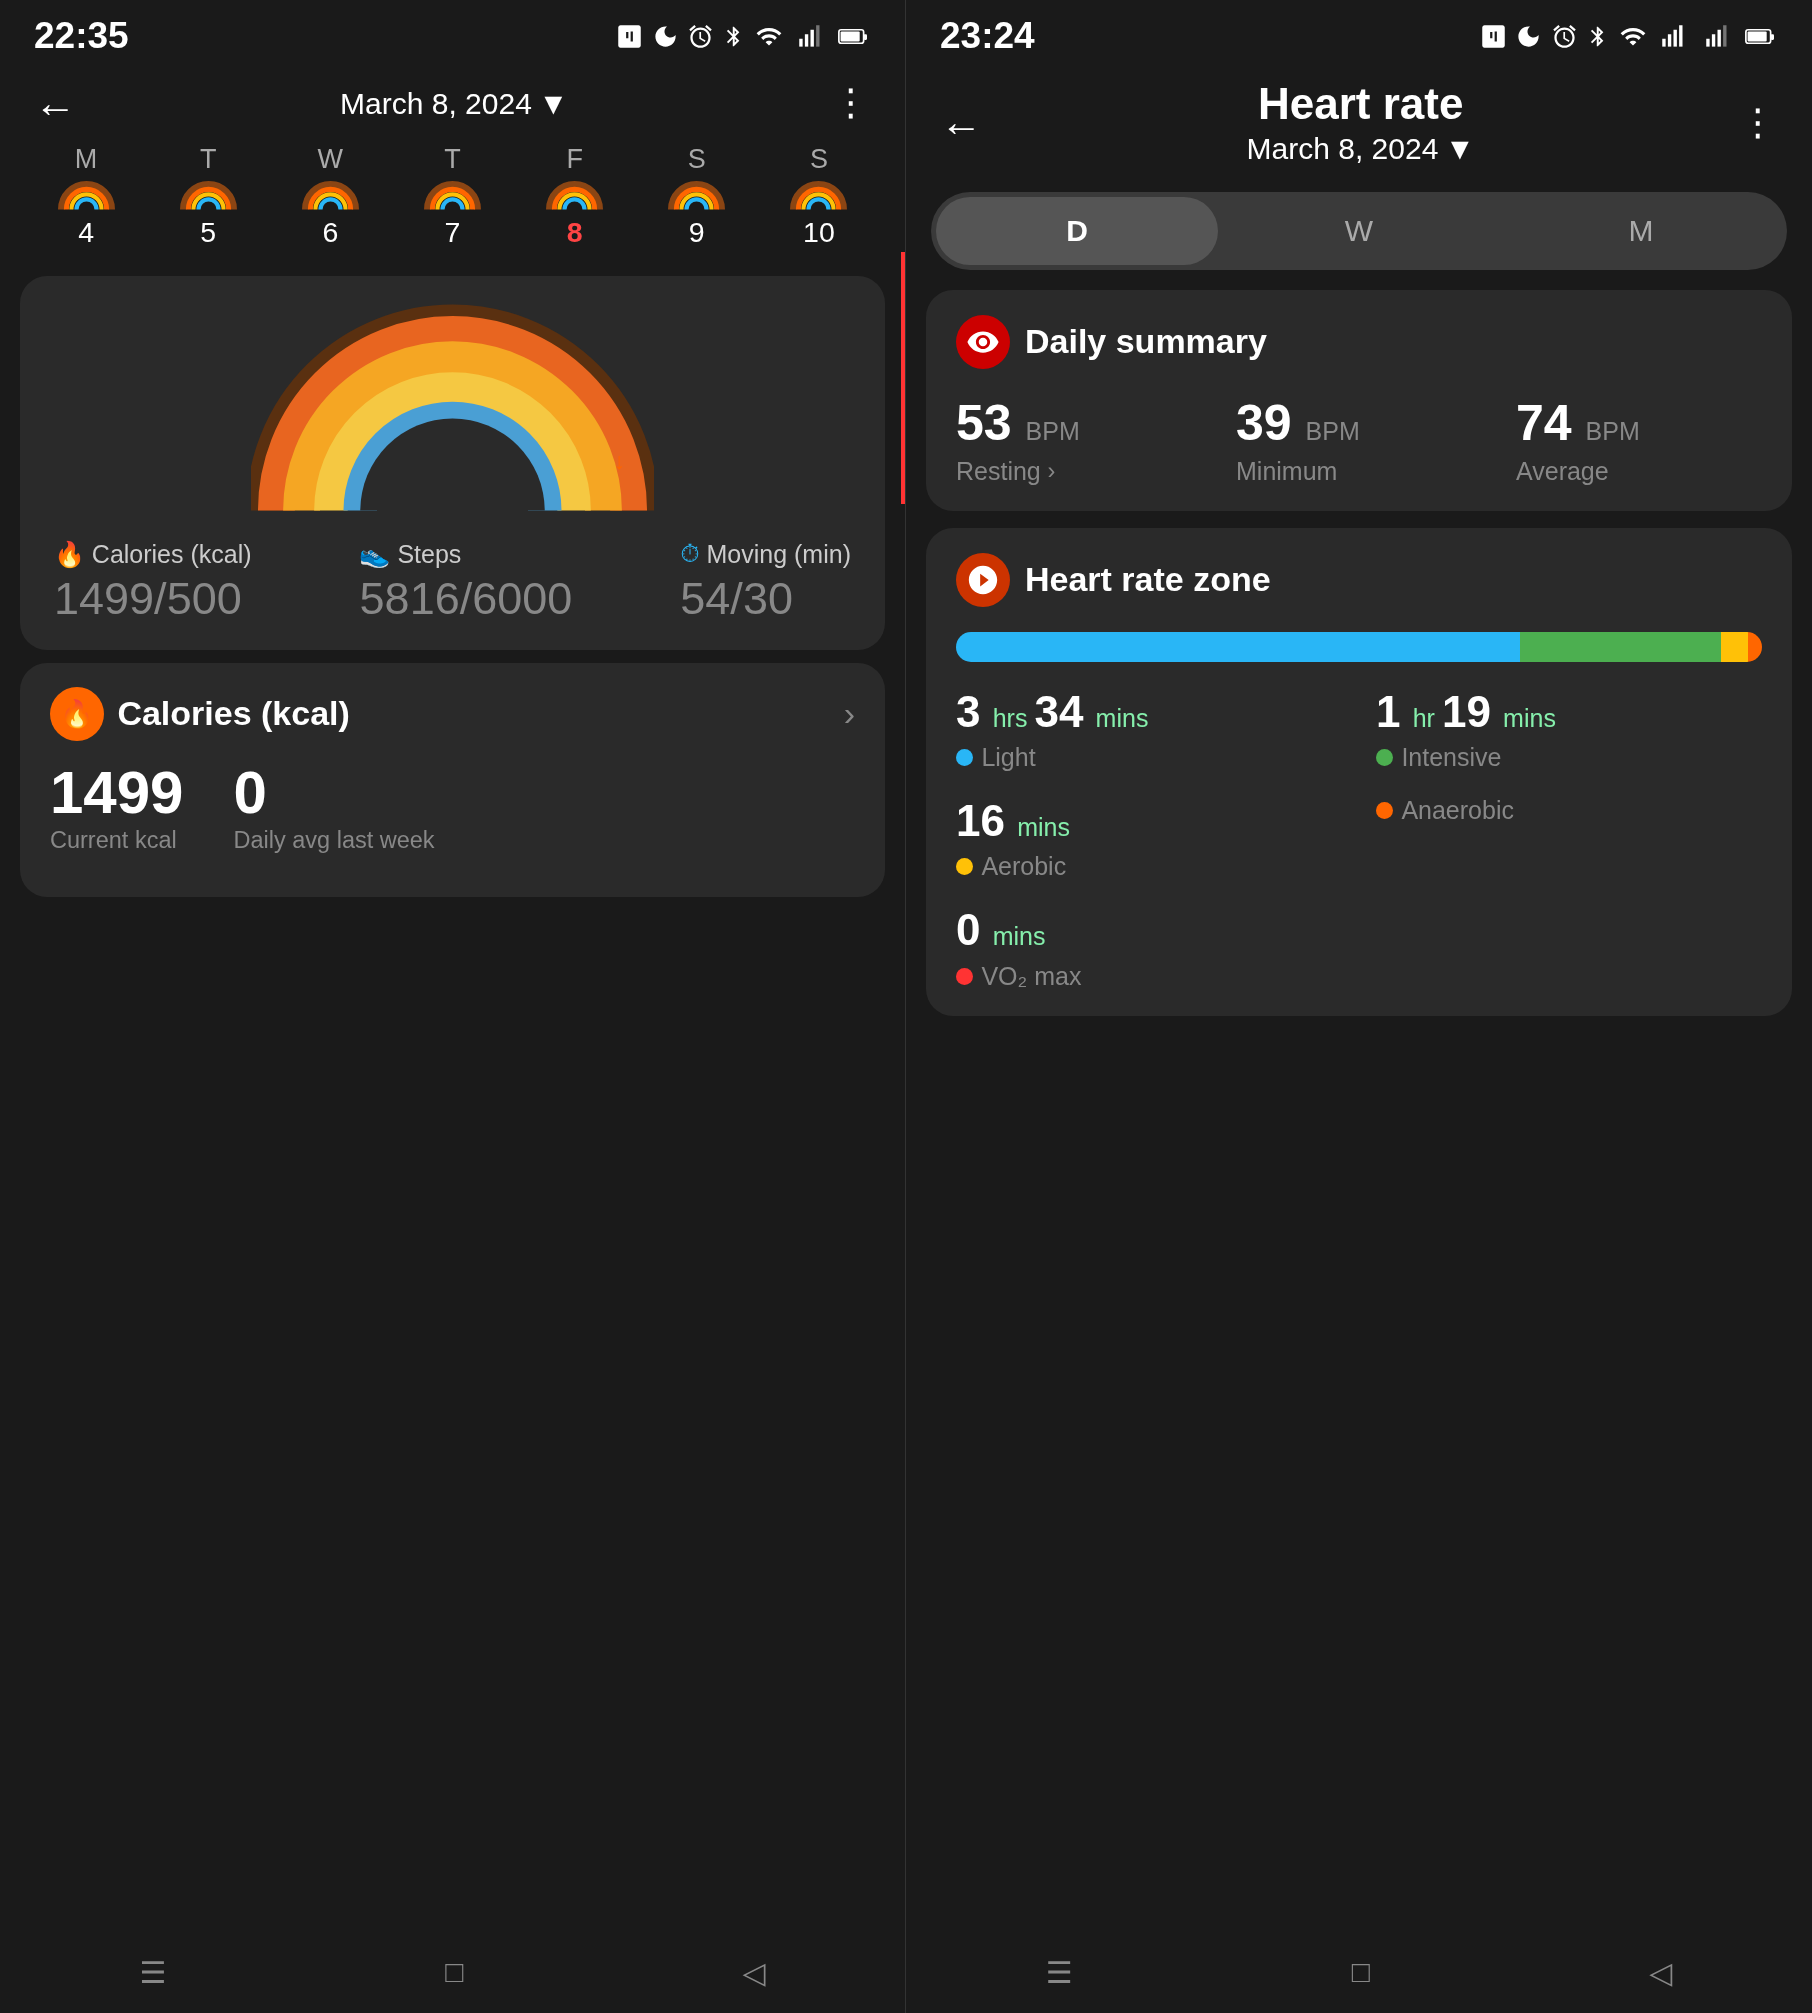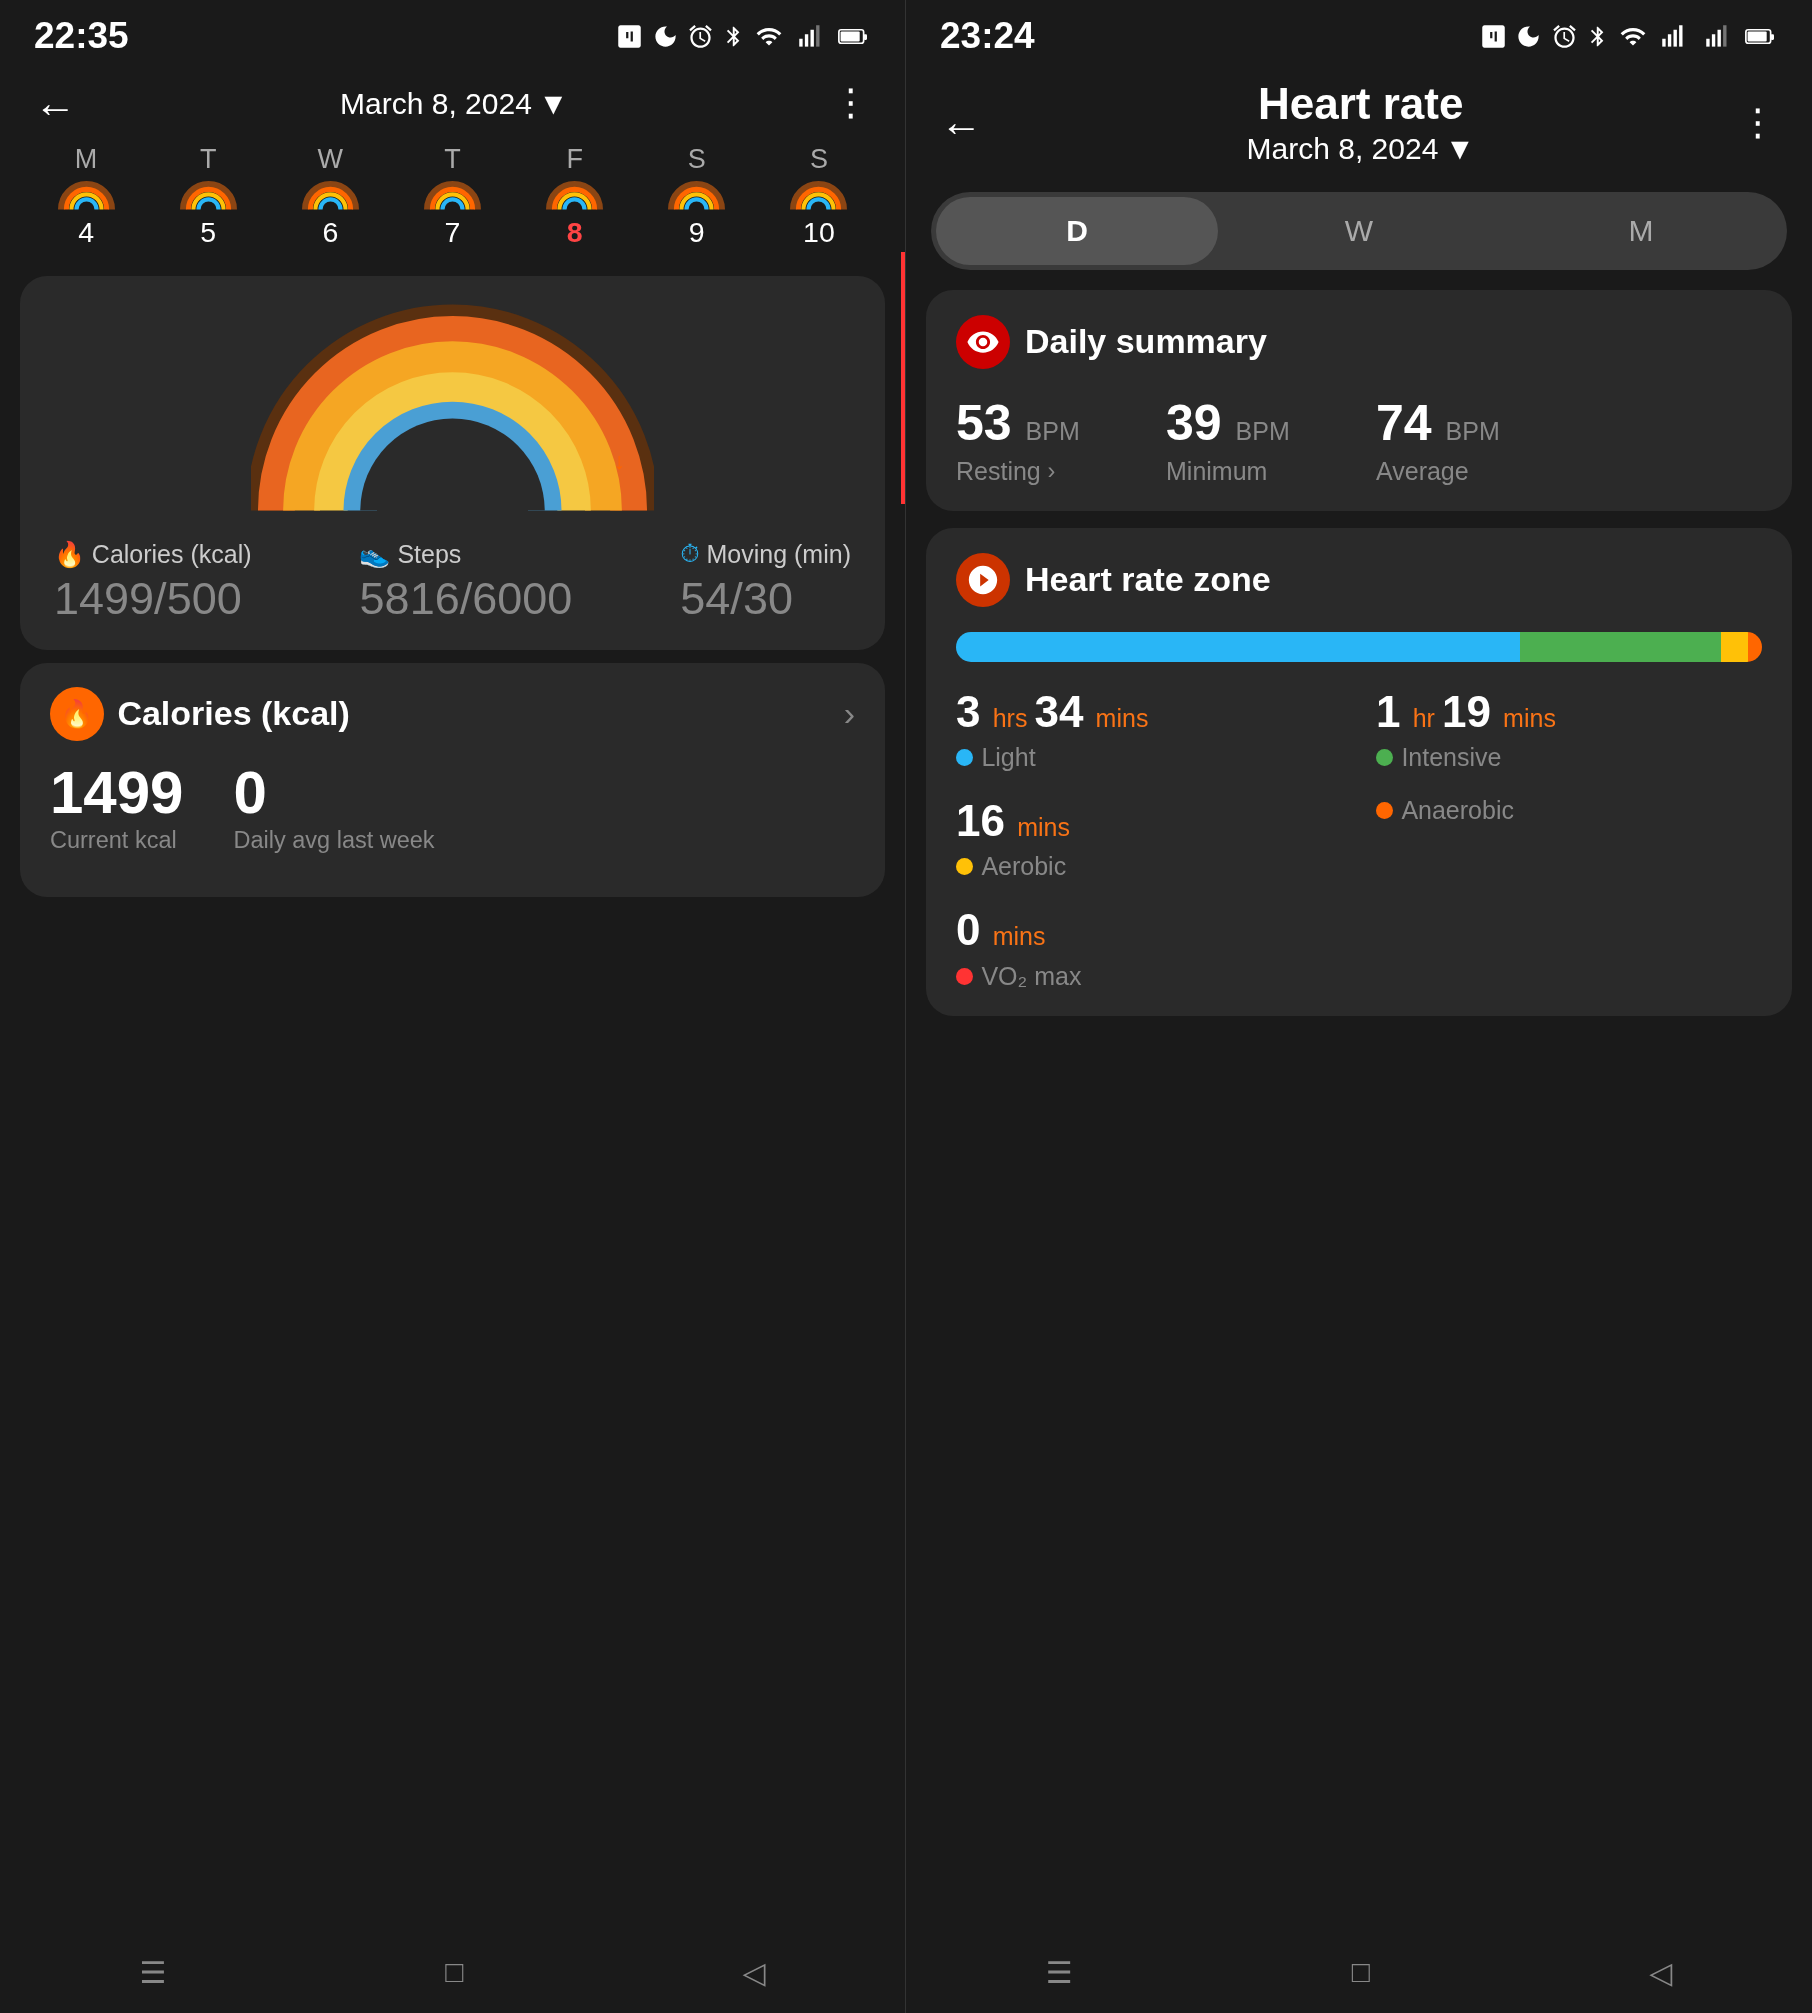--- a/index.html
+++ b/index.html
@@ -260,21 +260,21 @@
       border-radius: 50%;
       background: #cc0000;
       display: flex;
       align-items: center;
       justify-content: center;
     }
     .summary-title { font-size: 34px; font-weight: 700; color: #fff; }
 
     .bpm-grid {
       display: grid;
-      grid-template-columns: 1fr 1fr 1fr 1fr;
+      grid-template-columns: 1fr 1fr 1fr;
       gap: 25px 34px;
     }
     .bpm-item { display: flex; flex-direction: column; gap: 5px; }
     .bpm-value {
       font-size: 50px;
       font-weight: 700;
       color: #fff;
     }
     .bpm-unit { font-size: 25px; font-weight: 400; color: #888; }
     .bpm-label {
@@ -326,21 +326,21 @@
       display: grid;
       grid-template-columns: 1fr 1fr;
       gap: 23.5px 34px;
     }
     .zone-item { display: flex; flex-direction: column; gap: 6.7px; }
     .zone-value {
       font-size: 44px;
       font-weight: 700;
       color: #fff;
     }
-    .zone-mins { font-size: 25px; font-weight: 400; color: #f97316; }
+    .zone-mins { font-size: 25px; font-weight: 400; color: #86efac; }
     .zone-label {
       font-size: 25px;
       color: #888;
       display: flex;
       align-items: center;
       gap: 8.4px;
     }
     .dot {
       width: 17px;
       height: 17px;

